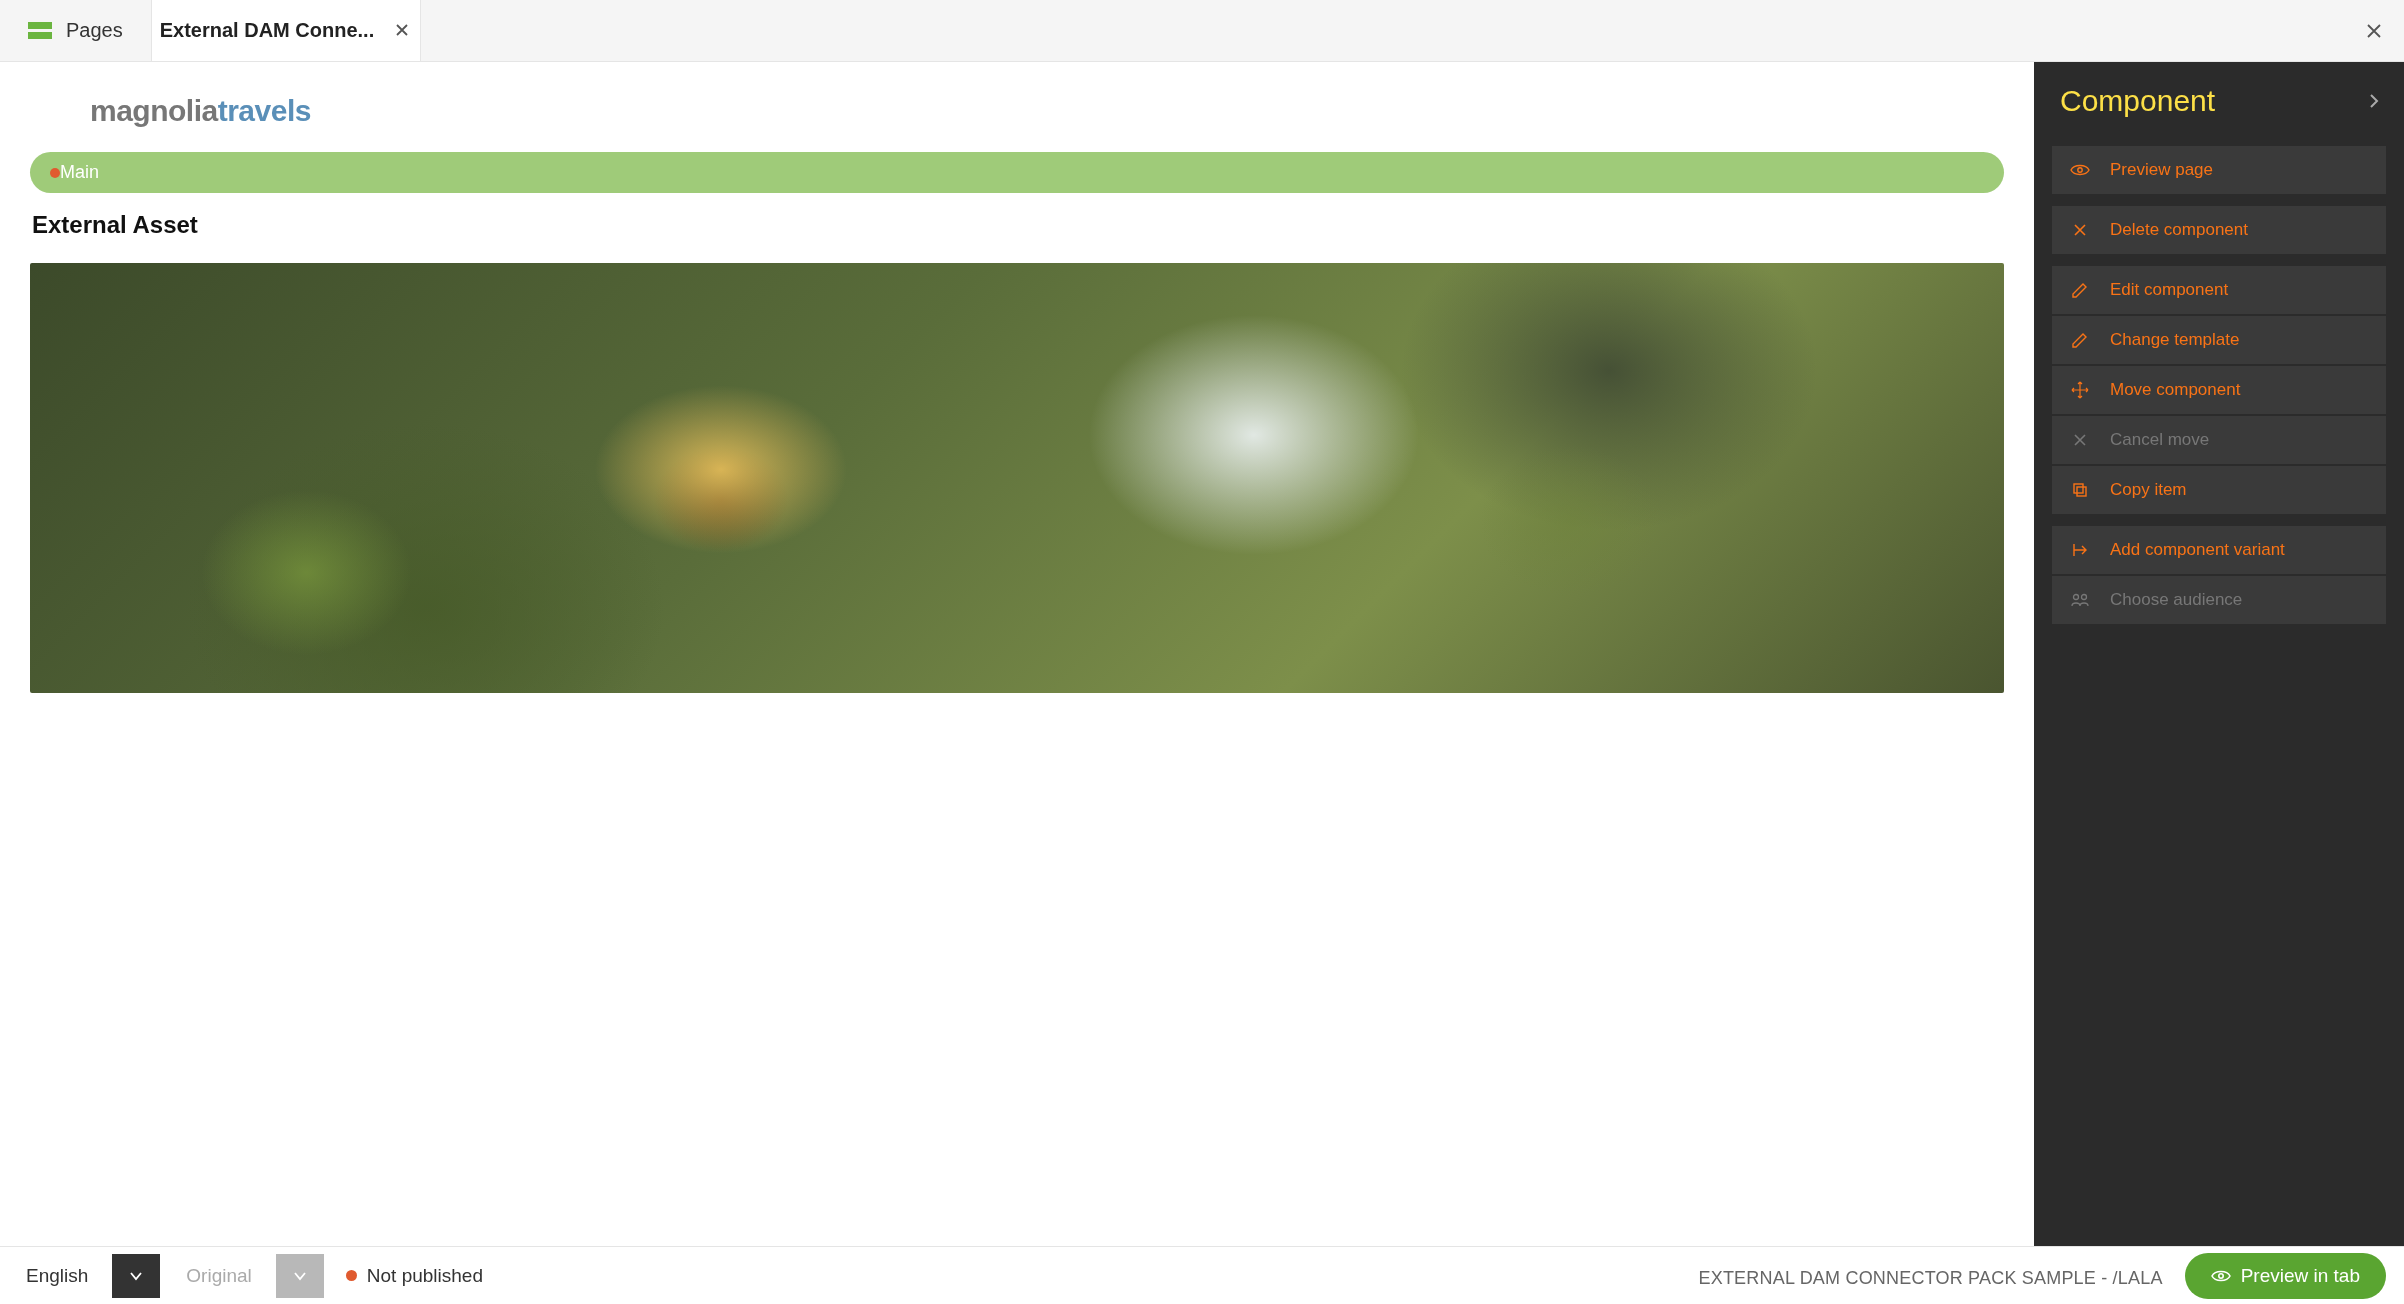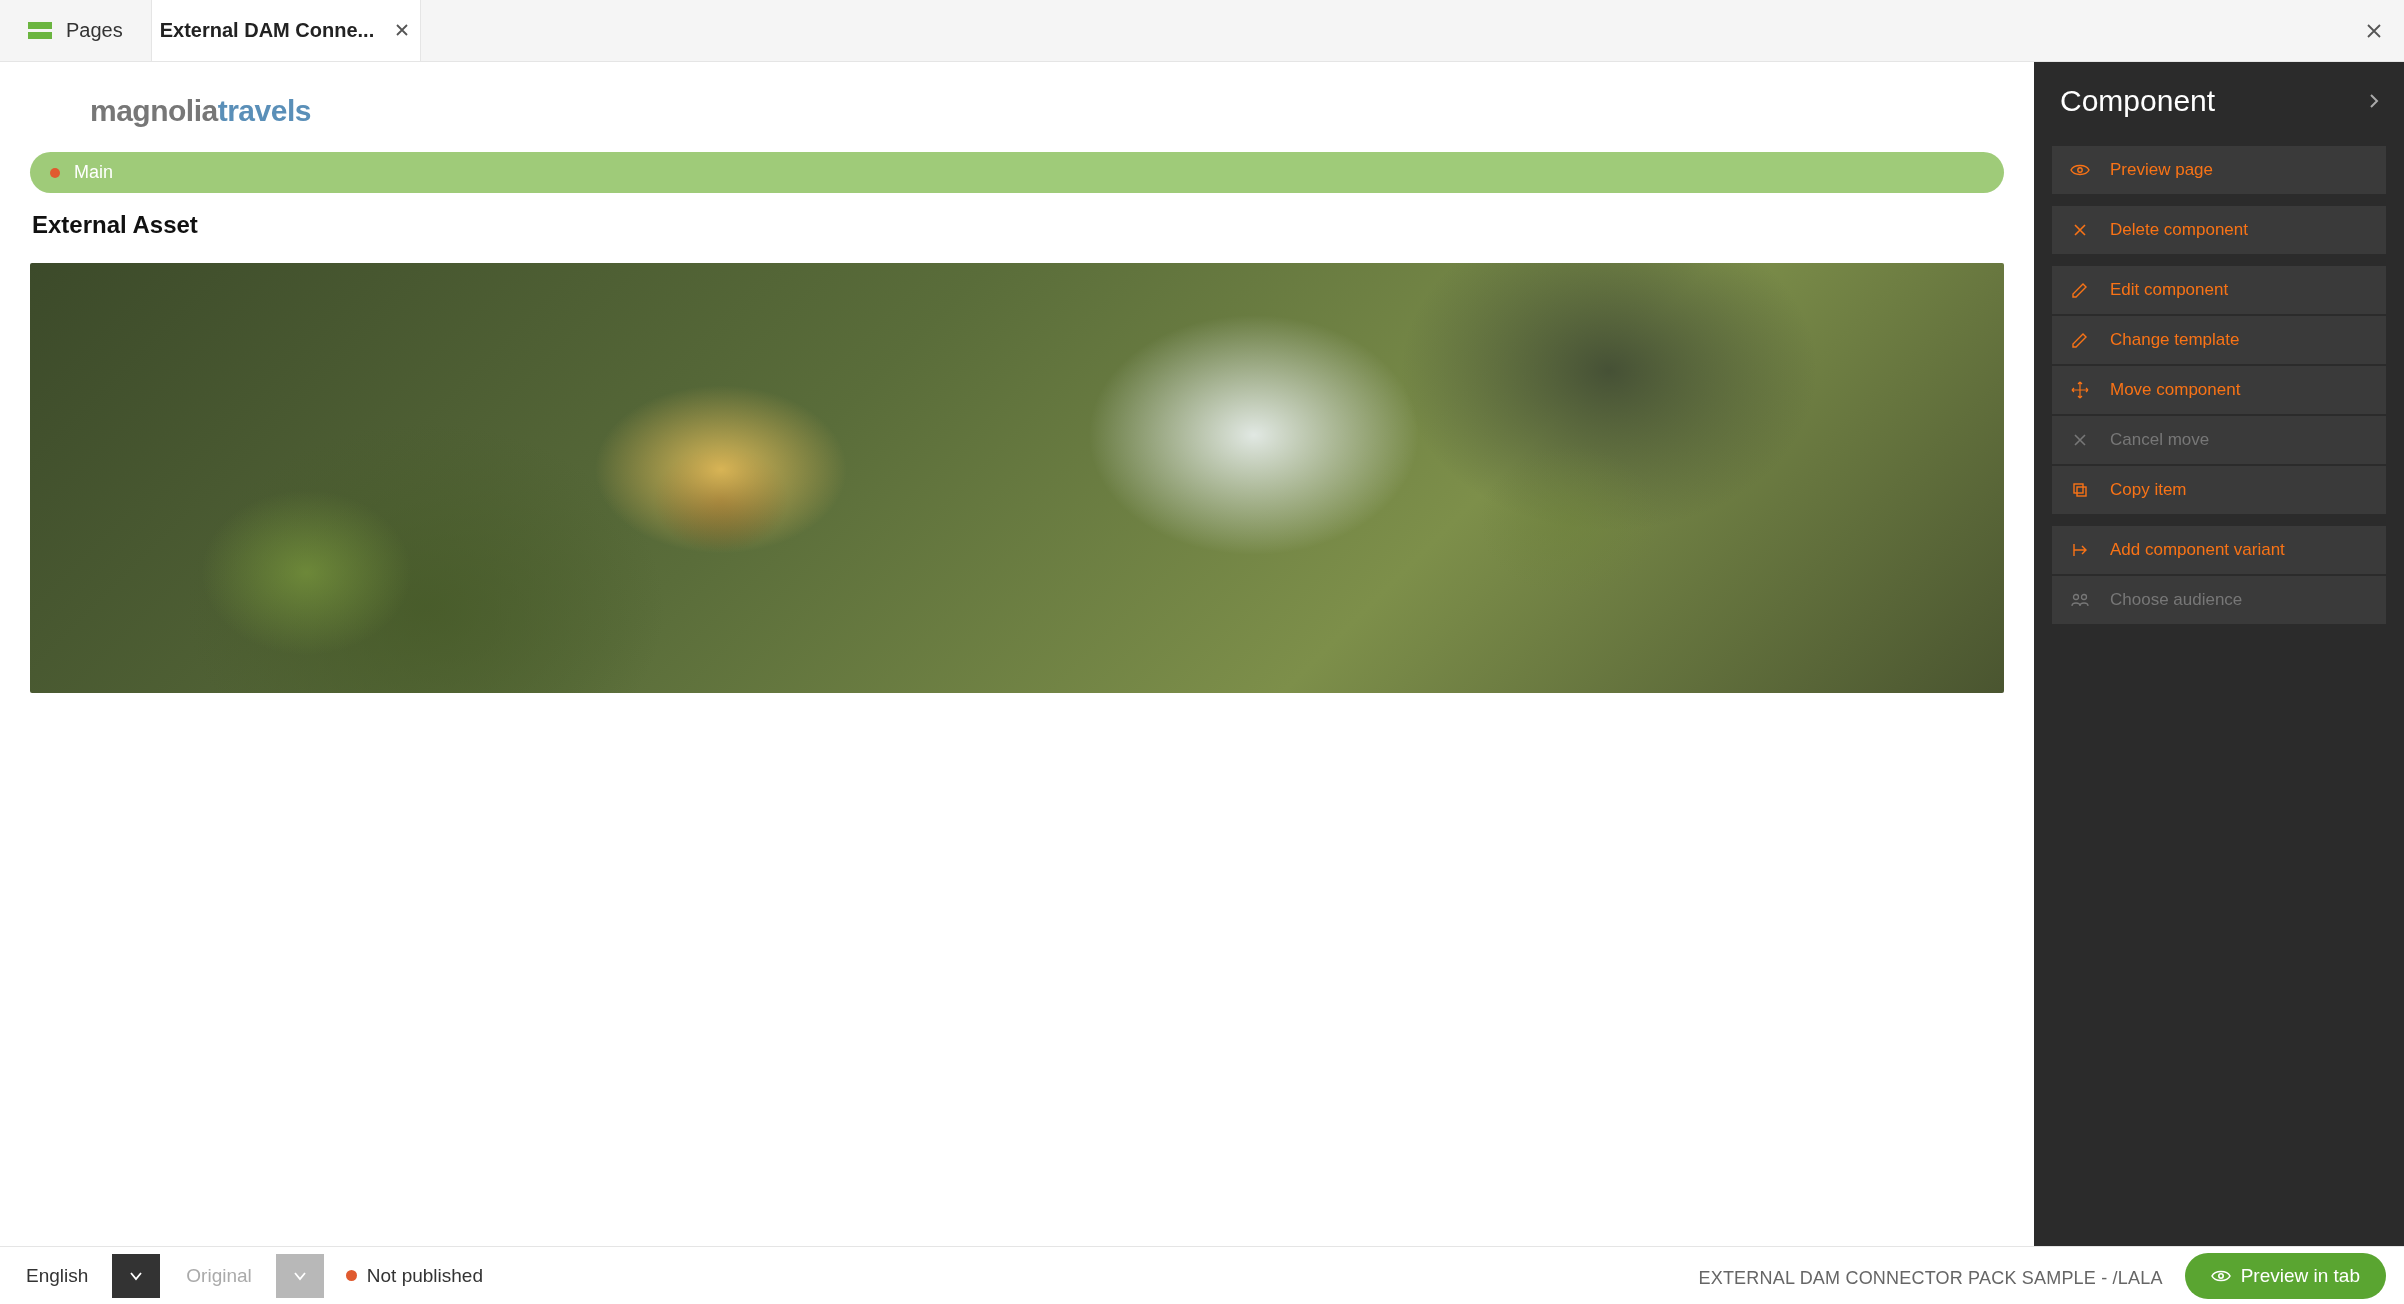--- a/index.html
+++ b/index.html
@@ -64,21 +64,20 @@
 }
 .site-logo { margin: 10px 0 24px 60px; }
 .logo-text { font-size: 30px; font-weight: 700; letter-spacing: -0.5px; }
 .logo-a { color: #777; }
 .logo-b { color: #5a8fb8; font-weight: 600; }
 
 .area-bar, .component-bar {
   border-radius: 24px;
   display: flex;
   align-items: center;
-  gap: 14px;
   padding: 10px 20px;
   margin-bottom: 6px;
   font-size: 18px;
   color: #fff;
 }
 .area-bar { background: #9FCB79; font-weight: 500; }
 .component-bar { background: #68a03d; font-weight: 600; }
 .status-dot { width: 10px; height: 10px; border-radius: 50%; background: #e05a2f; }
 .bar-icon-btn {
   width: 40px; height: 28px;
@@ -118,21 +117,21 @@
 }
 .panel-scroll::-webkit-scrollbar { width: 10px; }
 .panel-scroll::-webkit-scrollbar-thumb { background: #555; border-radius: 5px; }
 .panel-header {
   display: flex;
   align-items: center;
   justify-content: space-between;
   padding: 22px 24px 28px 26px;
   font-size: 30px;
   font-weight: 300;
-  color: #ffffff;
+  color: #fde047;
 }
 .panel-header .chevron { cursor: pointer; color: #aaa; }
 .panel-scroll { flex: 1; overflow-y: auto; padding: 0 18px 18px 18px; }
 .action-group { margin-bottom: 12px; display: flex; flex-direction: column; gap: 2px; }
 .action-item {
   display: flex;
   align-items: center;
   gap: 20px;
   padding: 14px 18px;
   background: #3a3a3a;

